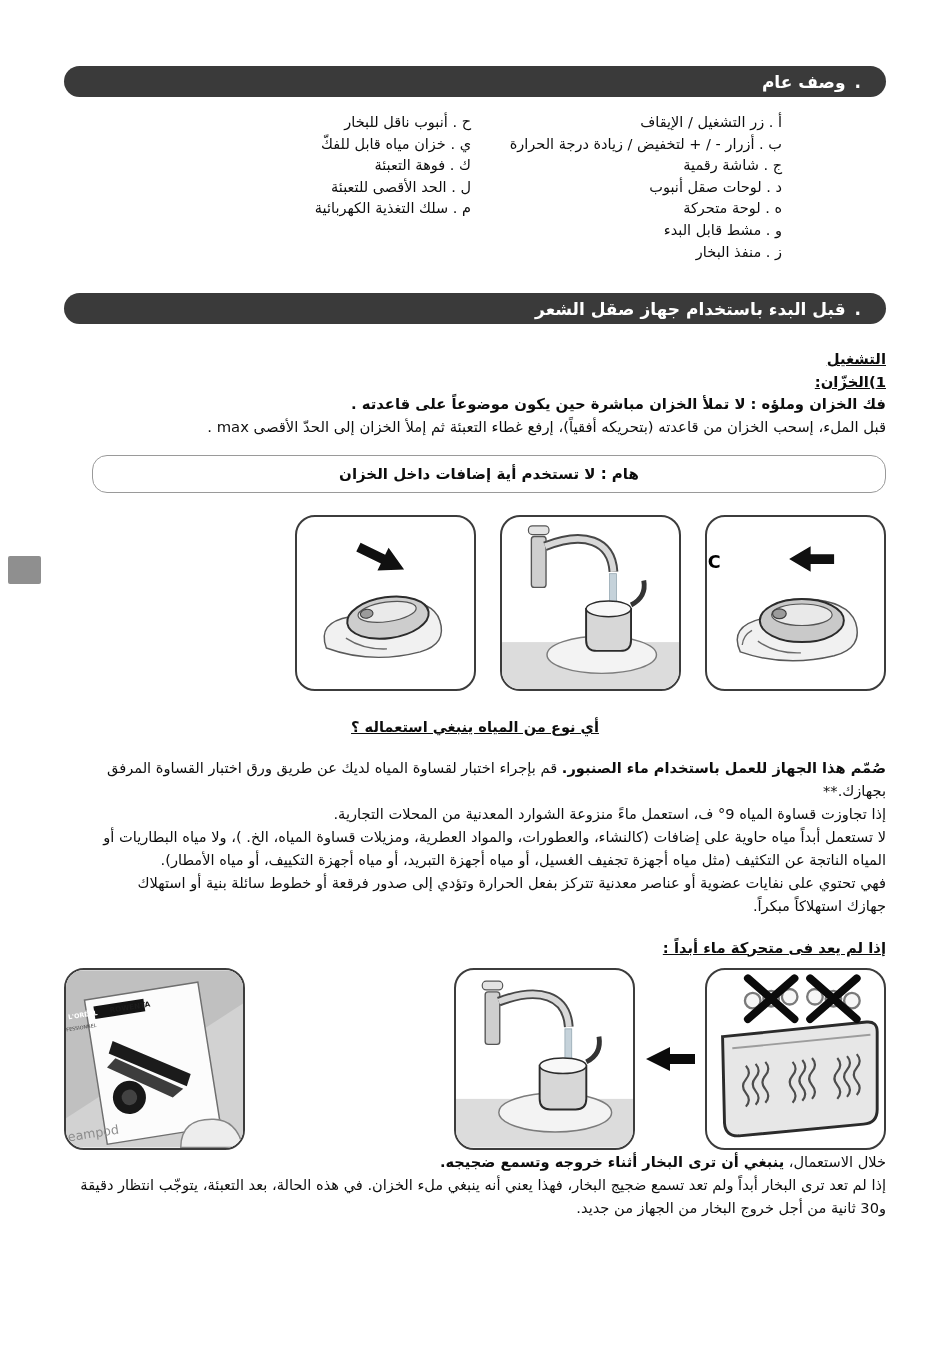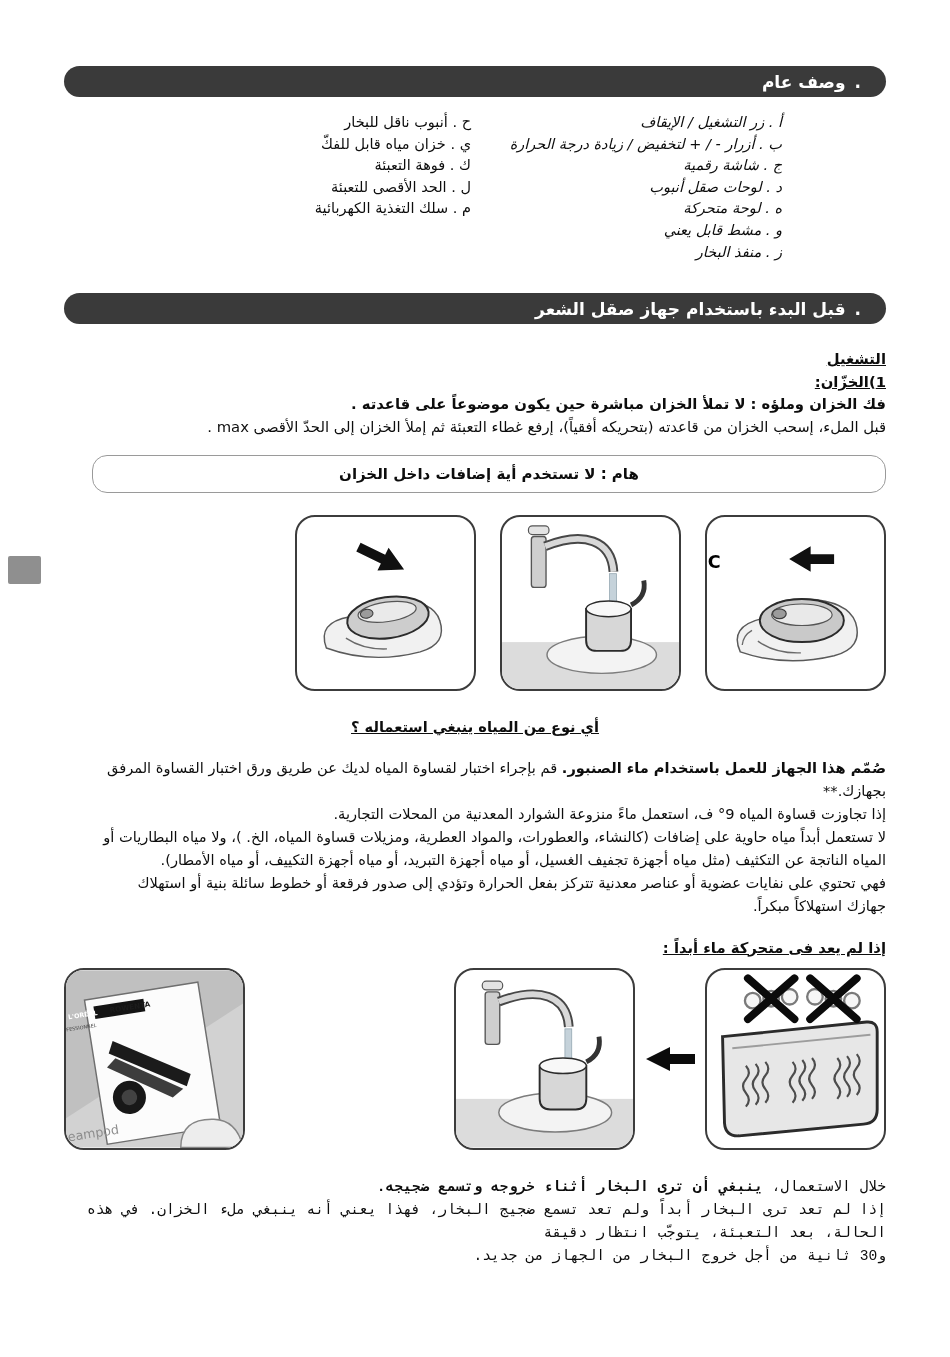--- a/index.html
+++ b/index.html
@@ -17,21 +17,21 @@
   .bar {
     background: #3a3a3a; color: #ffffff;
     height: 31px; border-radius: 16px;
     display: flex; align-items: center; gap: 9px;
     padding: 0 25px;
     font-weight: bold; font-size: 17px;
   }
   .bar2 { margin-top: 30px; }
 
   .parts { display: flex; margin-top: 15px; font-size: 14.5px; line-height: 21.6px; }
-  .col-a { width: 50%; padding-right: 104px; font-style: italic; }
+  .col-a { width: 50%; padding-right: 104px; }
   .col-b { width: 50%; padding-right: 4px; }
 
   .op { margin-top: 24px; font-size: 14.8px; line-height: 22.6px; }
   .ul-b { font-weight: bold; text-decoration: underline; }
   .bold { font-weight: bold; }
 
   .imp-box {
     margin-top: 16px; height: 38px;
     border: 1.6px solid #9a9a9a; border-radius: 15px;
     display: flex; align-items: center; justify-content: center;
@@ -51,21 +51,21 @@
     width: 181px; height: 182px;
     border: 2px solid #3c3c3c; border-radius: 20px;
     background: #ffffff; overflow: hidden; flex: 0 0 auto;
   }
   .arrow-slot { width: 70px; flex: 0 0 auto; display: flex; justify-content: center; align-items: center; }
   .spacer { flex: 1; }
 
   .water { margin-top: 24px; font-size: 14.6px; line-height: 23px; }
   .water .title-line { margin-bottom: 18px; text-align: center; }
   .nowater-title { margin-top: 22px; font-size: 14.8px; }
-  .usage { margin-top: 26px; font-size: 14.6px; line-height: 23px; font-family: Liberation Mono, monospace; }
+  .usage { font-size: 14.6px; line-height: 23px; }
 
   .side-tab {
     position: absolute; left: 8px; top: 556px;
     width: 33px; height: 28px; background: #8f8f8f; border-radius: 2px;
   }
 </style>
 </head>
 <body>
 
 <div class="page">
@@ -75,21 +75,21 @@
     <span>وصف عام</span>
   </div>
 
   <div class="parts">
     <div class="col-a">
       <div>أ . زر التشغيل / الإيقاف</div>
       <div>ب . أزرار - / + لتخفيض / زيادة درجة الحرارة</div>
       <div>ج . شاشة رقمية</div>
       <div>د . لوحات صقل أنبوب</div>
       <div>ه . لوحة متحركة</div>
-      <div>و . مشط قابل يعني</div>
+      <div>و . مشط قابل البدء</div>
       <div>ز . منفذ البخار</div>
     </div>
     <div class="col-b">
       <div>ح . أنبوب ناقل للبخار</div>
       <div>ي . خزان مياه قابل للفكّ</div>
       <div>ك . فوهة التعبئة</div>
       <div>ل . الحد الأقصى للتعبئة</div>
       <div>م . سلك التغذية الكهربائية</div>
     </div>
   </div>

